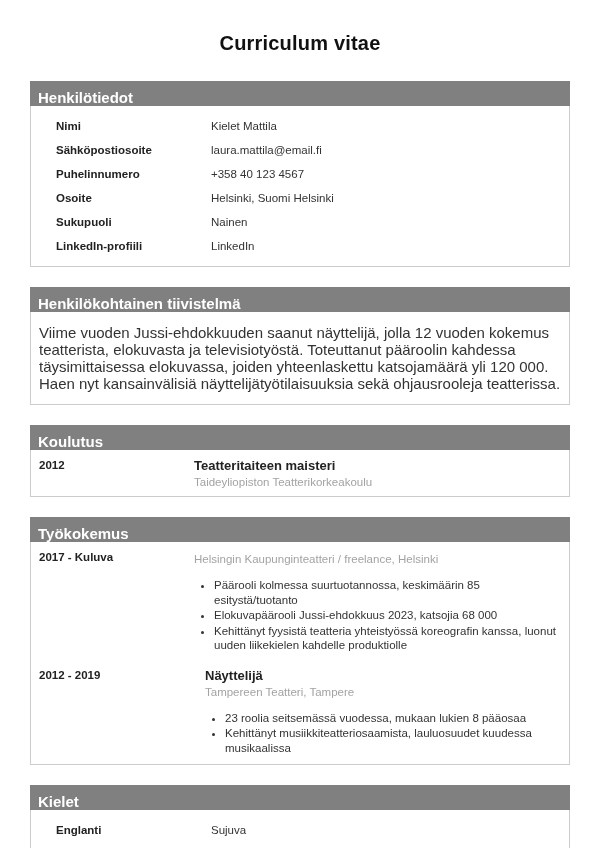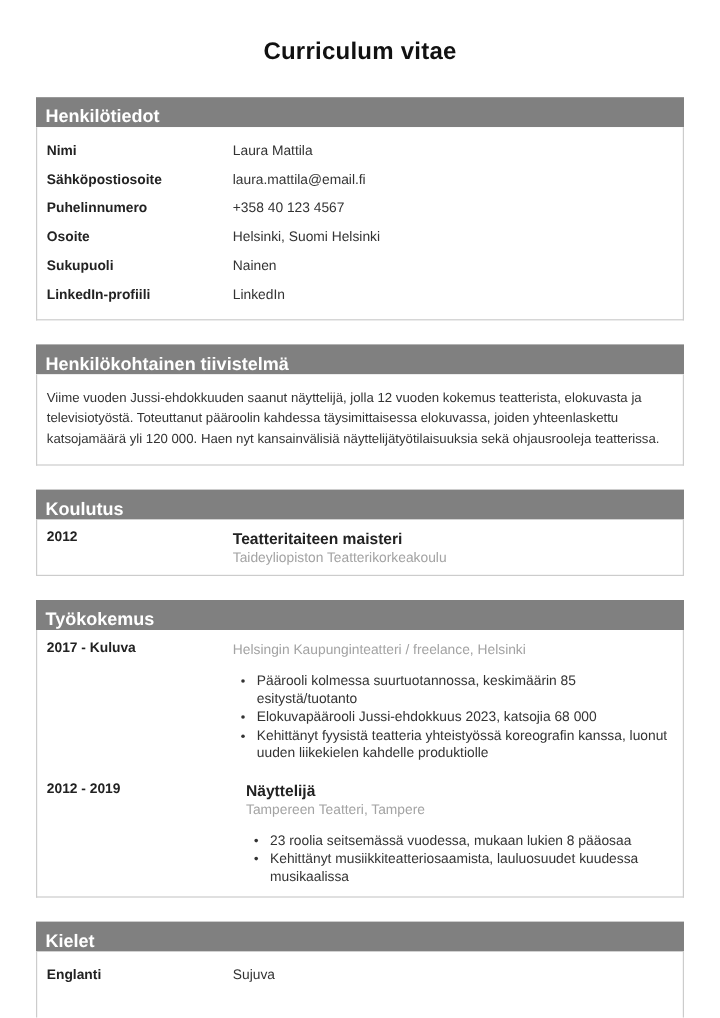--- a/index.html
+++ b/index.html
@@ -43,25 +43,25 @@
     border-top:none;
     background:#ffffff;
     padding:8px;
   }
   .info-row{
     display:flex;
     align-items:center;
     height:24px;
     font-size:11.5px;
   }
-  .info-label{width:155px;flex-shrink:0;font-weight:bold;color:#222222;}
+  .info-label{width:155px;flex-shrink:0;font-weight:bold;color:#222222;margin-left:17px;}
   .info-value{color:var(--body-text);}
   .summary-text{
     margin:4px 0;
-    font-size:11px;
+    font-size:15px;
     line-height:17px;
     color:var(--body-text);
   }
   .entry{display:flex;font-size:11.5px;}
   .entry + .entry{margin-top:14px;gap:11px;}
   .entry-date{width:155px;flex-shrink:0;font-weight:bold;color:#222222;padding-top:1px;}
   .entry-main{flex:1;}
   .entry-role{font-weight:bold;font-size:13px;color:#222222;}
   .entry-org{color:var(--muted-text);margin-top:3px;font-size:11.5px;}
   ul.entry-bullets{
@@ -77,21 +77,21 @@
 
 <div class="page">
 
   <h1 class="cv-title">Curriculum vitae</h1>
 
   <section class="section">
     <div class="sec-header">Henkilötiedot</div>
     <div class="sec-body">
       <div class="info-row">
         <div class="info-label">Nimi</div>
-        <div class="info-value">Laura Mattila</div>
+        <div class="info-value">Kielet Mattila</div>
       </div>
       <div class="info-row">
         <div class="info-label">Sähköpostiosoite</div>
         <div class="info-value">laura.mattila@email.fi</div>
       </div>
       <div class="info-row">
         <div class="info-label">Puhelinnumero</div>
         <div class="info-value">+358 40 123 4567</div>
       </div>
       <div class="info-row">

